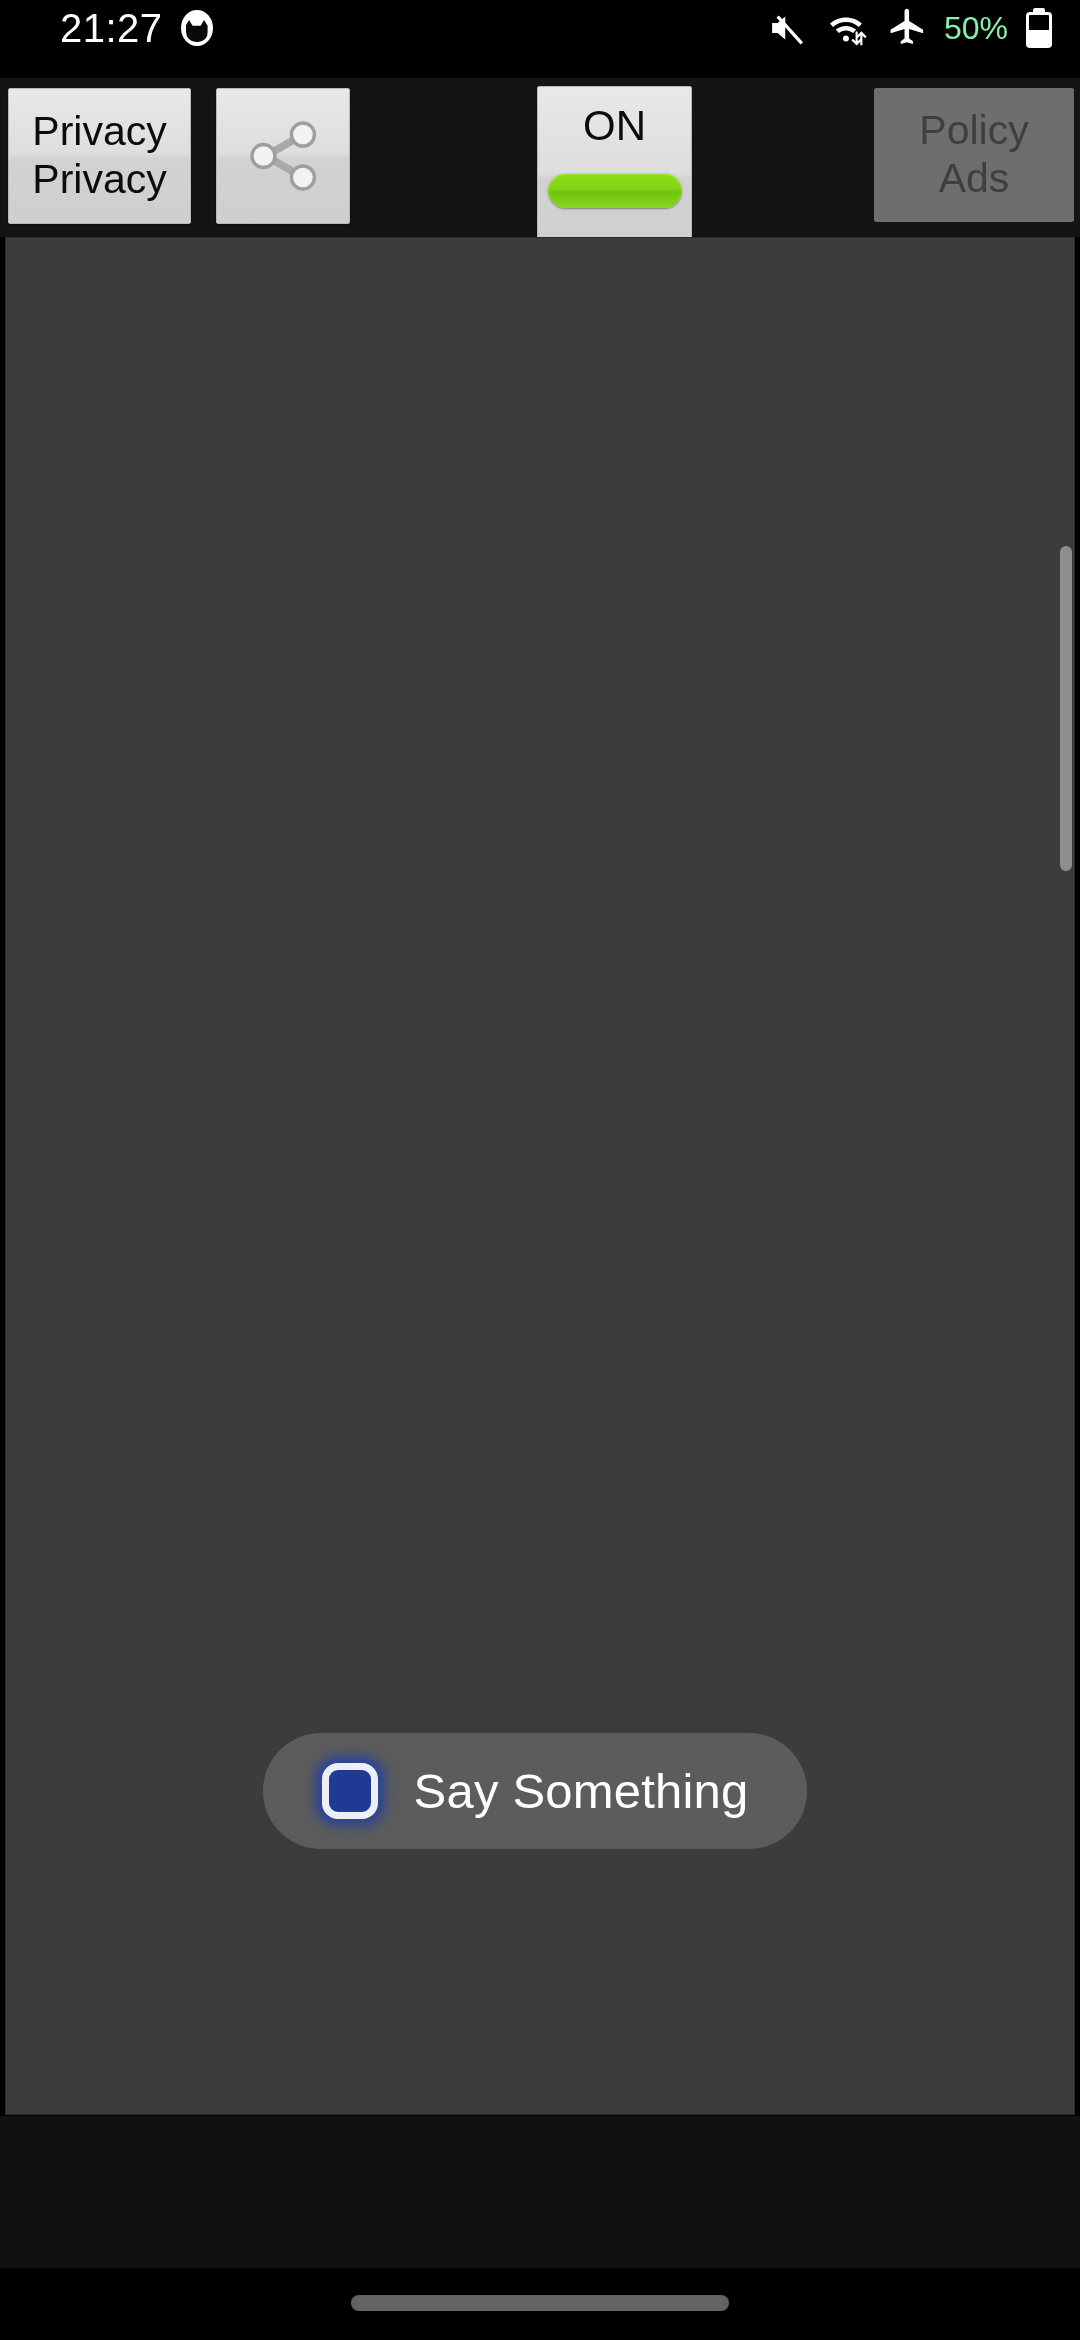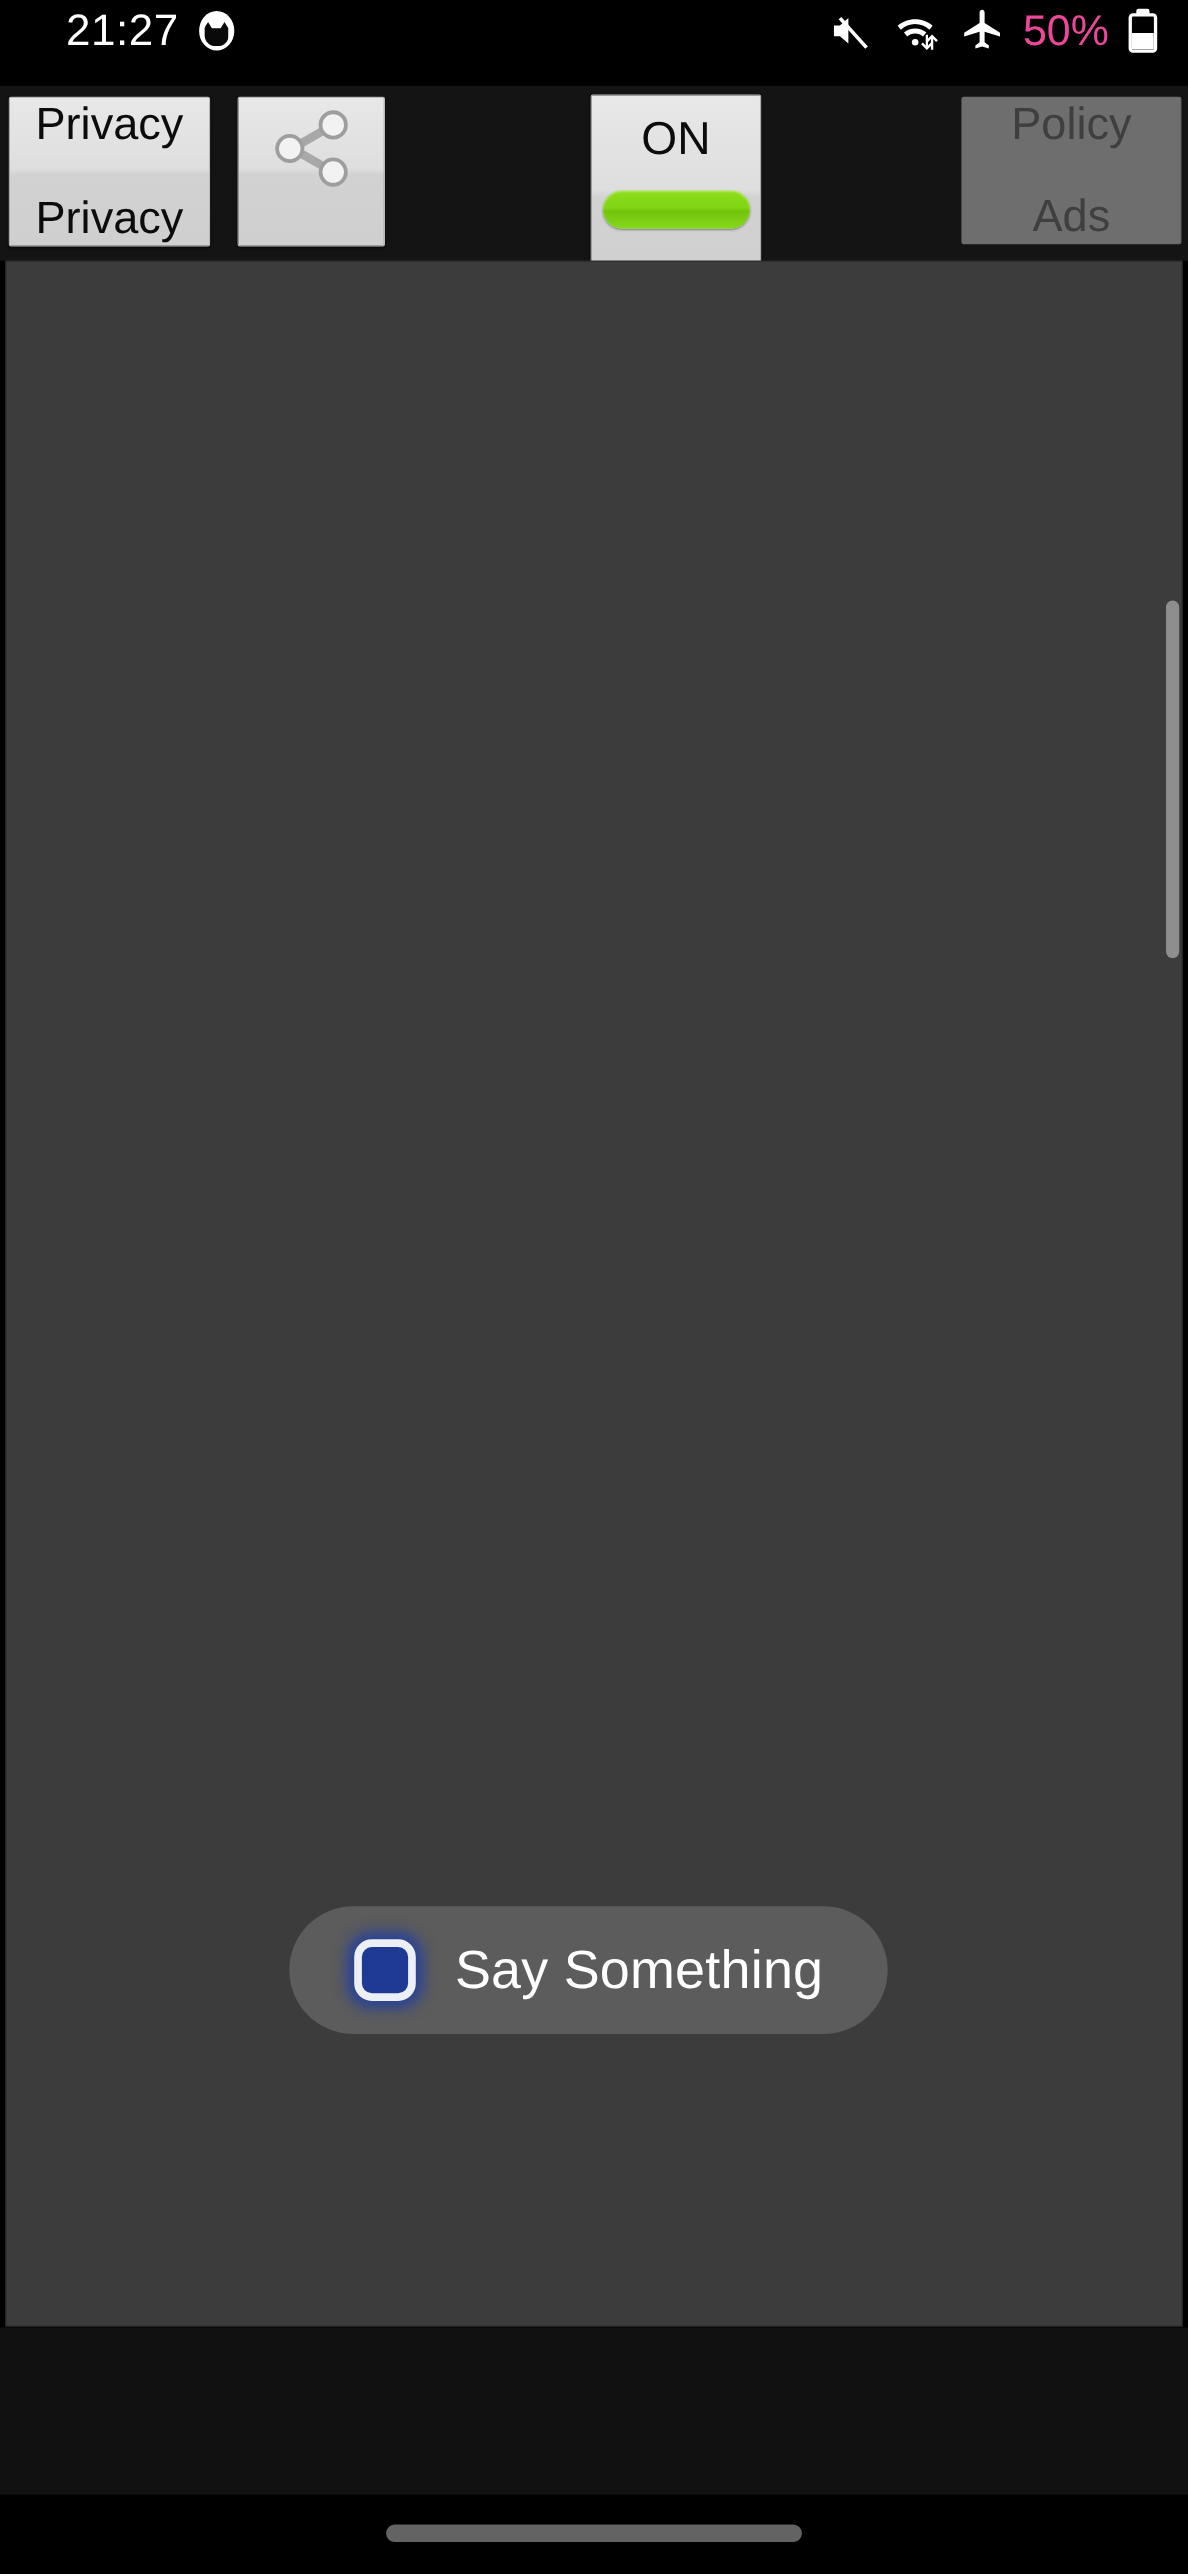--- a/index.html
+++ b/index.html
@@ -72,22 +72,22 @@
 
   .status-right {
     display: flex;
     align-items: center;
     gap: 16px;
   }
   .si {
     display: block;
   }
   .battery-pct {
-    color: #ec4899;
-    font-size: 39px;
+    color: #86efac;
+    font-size: 32px;
     line-height: 1;
     margin-left: 0;
     letter-spacing: 0px;
   }
   .battery-icon {
     width: 26px;
     height: 40px;
     position: relative;
     margin-left: 2px;
   }
@@ -127,21 +127,21 @@
     width: 1080px;
     height: 159px;
     background: #141414;
   }
   .btn {
     position: absolute;
     box-sizing: border-box;
     display: flex;
     flex-direction: column;
     align-items: center;
-    justify-content: space-between;
+    justify-content: center;
     text-align: center;
     border-radius: 2px;
     cursor: pointer;
     user-select: none;
   }
   .btn-light {
     background: linear-gradient(to bottom, #e8e8e8 0%, #dedede 48%, #d2d2d2 52%, #cfcfcf 100%);
     border: 1px solid #b9b9b9;
     color: #0c0c0c;
     box-shadow: 0 1px 2px rgba(0,0,0,0.55);

